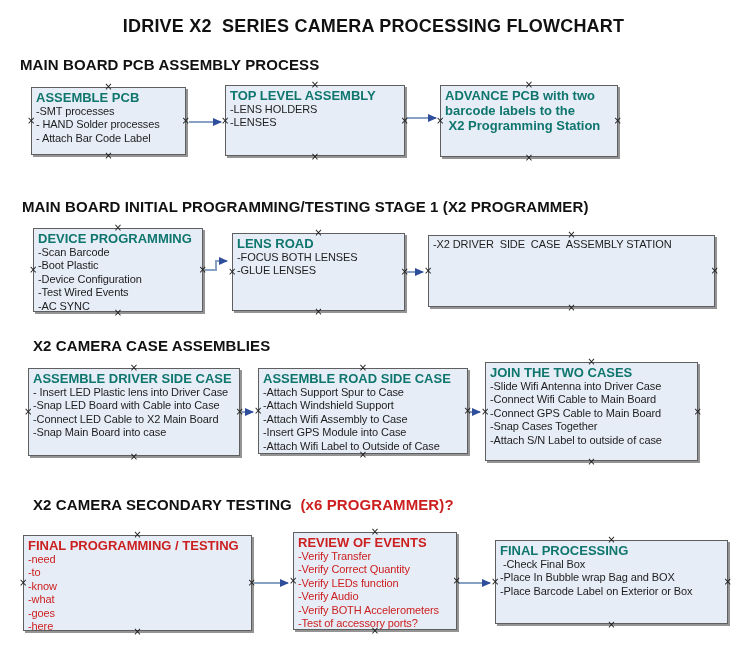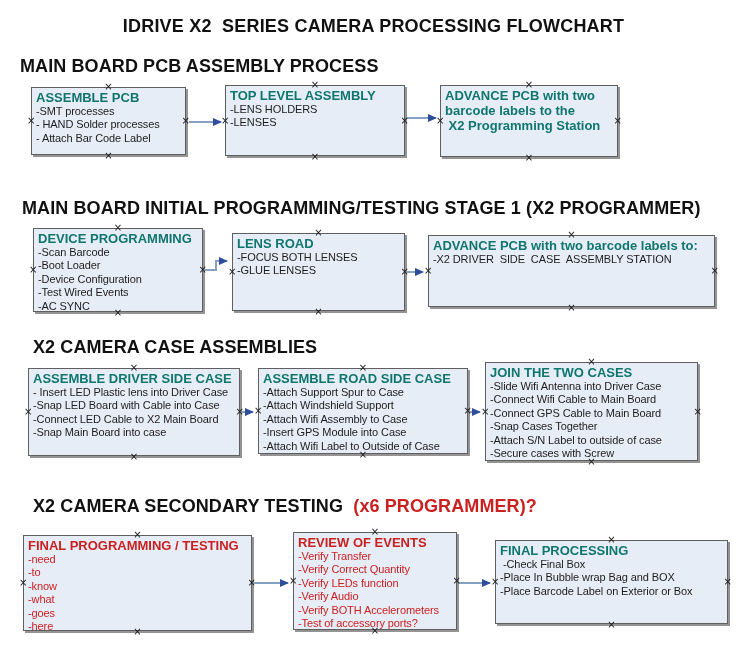--- a/index.html
+++ b/index.html
@@ -1,20 +1,20 @@
 <!DOCTYPE html>
 <html><head>
 <meta charset="utf-8">
 <style>
   html,body{margin:0;padding:0;background:#fff;}
   .canvas{position:relative;width:747px;height:662px;background:#ffffff;overflow:hidden;
           font-family:"Liberation Sans",sans-serif;color:#111;}
   .main-title{position:absolute;top:16px;left:0;width:100%;text-align:center;
               font-size:18px;font-weight:bold;white-space:pre;letter-spacing:.2px;}
-  .sec-heading{position:absolute;font-size:18px;font-weight:bold;white-space:pre;letter-spacing:.1px;}
+  .sec-heading{position:absolute;font-size:15px;font-weight:bold;white-space:pre;letter-spacing:.1px;}
   .sec-heading .red-part{color:#cc2020;}
   .fbox{position:absolute;box-sizing:border-box;background:#e7edf7;border:1px solid #5f5f5f;
         box-shadow:2px 2px 0 #949494;padding:2px 4px;}
   .fbox-title{font-weight:bold;font-size:13px;line-height:15px;color:#0f766e;white-space:pre;}
   .box-line{font-size:11px;line-height:13.4px;color:#1d1d1d;white-space:pre;letter-spacing:-.1px;}
   .red .fbox-title,.red .box-line{color:#cc2020;}
   .anchor{position:absolute;font-size:10px;line-height:10px;color:#1a1a1a;
           font-family:"DejaVu Sans",sans-serif;pointer-events:none;z-index:3;}
   .arrow-layer{position:absolute;left:0;top:0;pointer-events:none;z-index:2;}
 </style>
@@ -60,21 +60,21 @@
   <span class="anchor" style="left:50%;top:-6px;transform:translateX(-50%);">×</span>
       <span class="anchor" style="left:50%;bottom:-7px;transform:translateX(-50%);">×</span>
       <span class="anchor" style="left:-5px;top:50%;transform:translateY(-50%);">×</span>
       <span class="anchor" style="right:-5px;top:50%;transform:translateY(-50%);">×</span>
     </div>
 
   <div class="fbox" style="left:33px;top:228px;width:170px;height:84px;">
     <div class="fbox-title">DEVICE PROGRAMMING</div>
     <div>
         <div class="box-line">-Scan Barcode</div>
-        <div class="box-line">-Boot Loader</div>
+        <div class="box-line">-Boot Plastic</div>
         <div class="box-line">-Device Configuration</div>
         <div class="box-line">-Test Wired Events</div>
         <div class="box-line">-AC SYNC</div>
       </div>
   <span class="anchor" style="left:50%;top:-6px;transform:translateX(-50%);">×</span>
       <span class="anchor" style="left:50%;bottom:-7px;transform:translateX(-50%);">×</span>
       <span class="anchor" style="left:-5px;top:50%;transform:translateY(-50%);">×</span>
       <span class="anchor" style="right:-5px;top:50%;transform:translateY(-50%);">×</span>
     </div>
   <div class="fbox" style="left:232px;top:233px;width:173px;height:78px;">
@@ -82,21 +82,20 @@
     <div>
         <div class="box-line">-FOCUS BOTH LENSES</div>
         <div class="box-line">-GLUE LENSES</div>
       </div>
   <span class="anchor" style="left:50%;top:-6px;transform:translateX(-50%);">×</span>
       <span class="anchor" style="left:50%;bottom:-7px;transform:translateX(-50%);">×</span>
       <span class="anchor" style="left:-5px;top:50%;transform:translateY(-50%);">×</span>
       <span class="anchor" style="right:-5px;top:50%;transform:translateY(-50%);">×</span>
     </div>
   <div class="fbox" style="left:428px;top:235px;width:287px;height:72px;">
-    <div class="fbox-title">ADVANCE PCB with two barcode labels to:</div>
     <div>
         <div class="box-line">-X2 DRIVER  SIDE  CASE  ASSEMBLY STATION</div>
       </div>
   <span class="anchor" style="left:50%;top:-6px;transform:translateX(-50%);">×</span>
       <span class="anchor" style="left:50%;bottom:-7px;transform:translateX(-50%);">×</span>
       <span class="anchor" style="left:-5px;top:50%;transform:translateY(-50%);">×</span>
       <span class="anchor" style="right:-5px;top:50%;transform:translateY(-50%);">×</span>
     </div>
 
   <div class="fbox" style="left:28px;top:368px;width:212px;height:88px;">
@@ -127,21 +126,20 @@
       <span class="anchor" style="right:-5px;top:50%;transform:translateY(-50%);">×</span>
     </div>
   <div class="fbox" style="left:485px;top:362px;width:213px;height:99px;">
     <div class="fbox-title">JOIN THE TWO CASES</div>
     <div>
         <div class="box-line">-Slide Wifi Antenna into Driver Case</div>
         <div class="box-line">-Connect Wifi Cable to Main Board</div>
         <div class="box-line">-Connect GPS Cable to Main Board</div>
         <div class="box-line">-Snap Cases Together</div>
         <div class="box-line">-Attach S/N Label to outside of case</div>
-        <div class="box-line">-Secure cases with Screw</div>
       </div>
   <span class="anchor" style="left:50%;top:-6px;transform:translateX(-50%);">×</span>
       <span class="anchor" style="left:50%;bottom:-7px;transform:translateX(-50%);">×</span>
       <span class="anchor" style="left:-5px;top:50%;transform:translateY(-50%);">×</span>
       <span class="anchor" style="right:-5px;top:50%;transform:translateY(-50%);">×</span>
     </div>
 
   <div class="fbox red" style="left:23px;top:535px;width:229px;height:96px;">
     <div class="fbox-title">FINAL PROGRAMMING / TESTING</div>
     <div>

